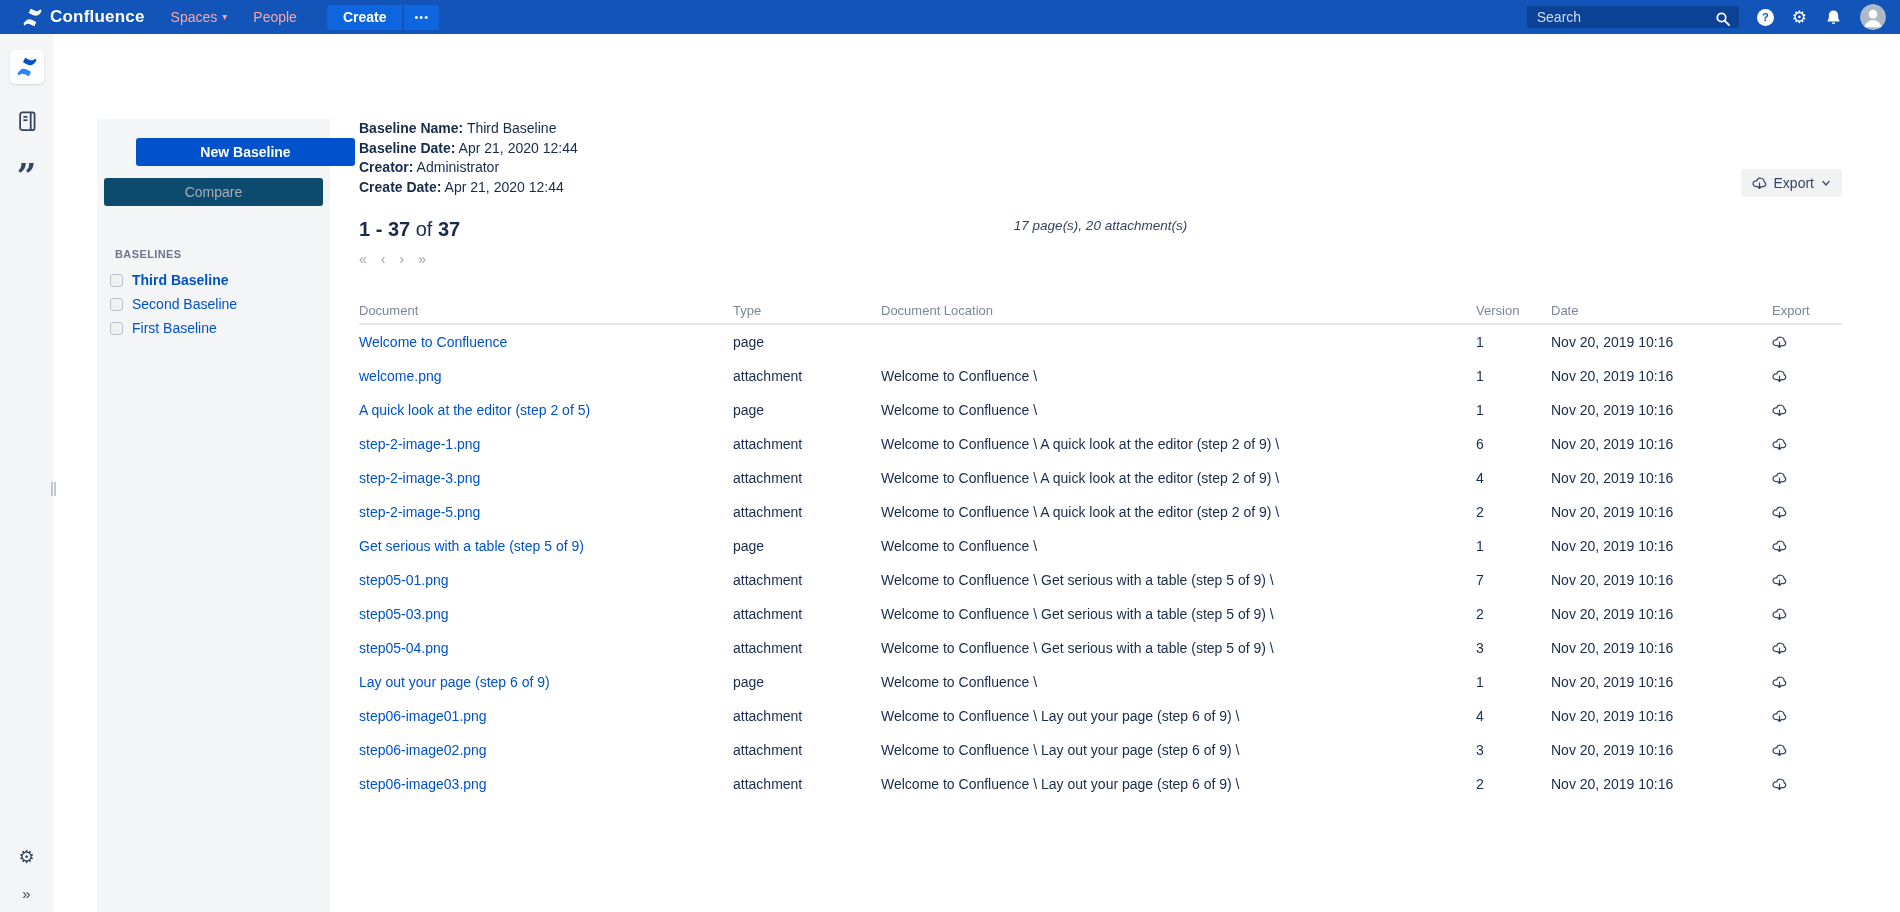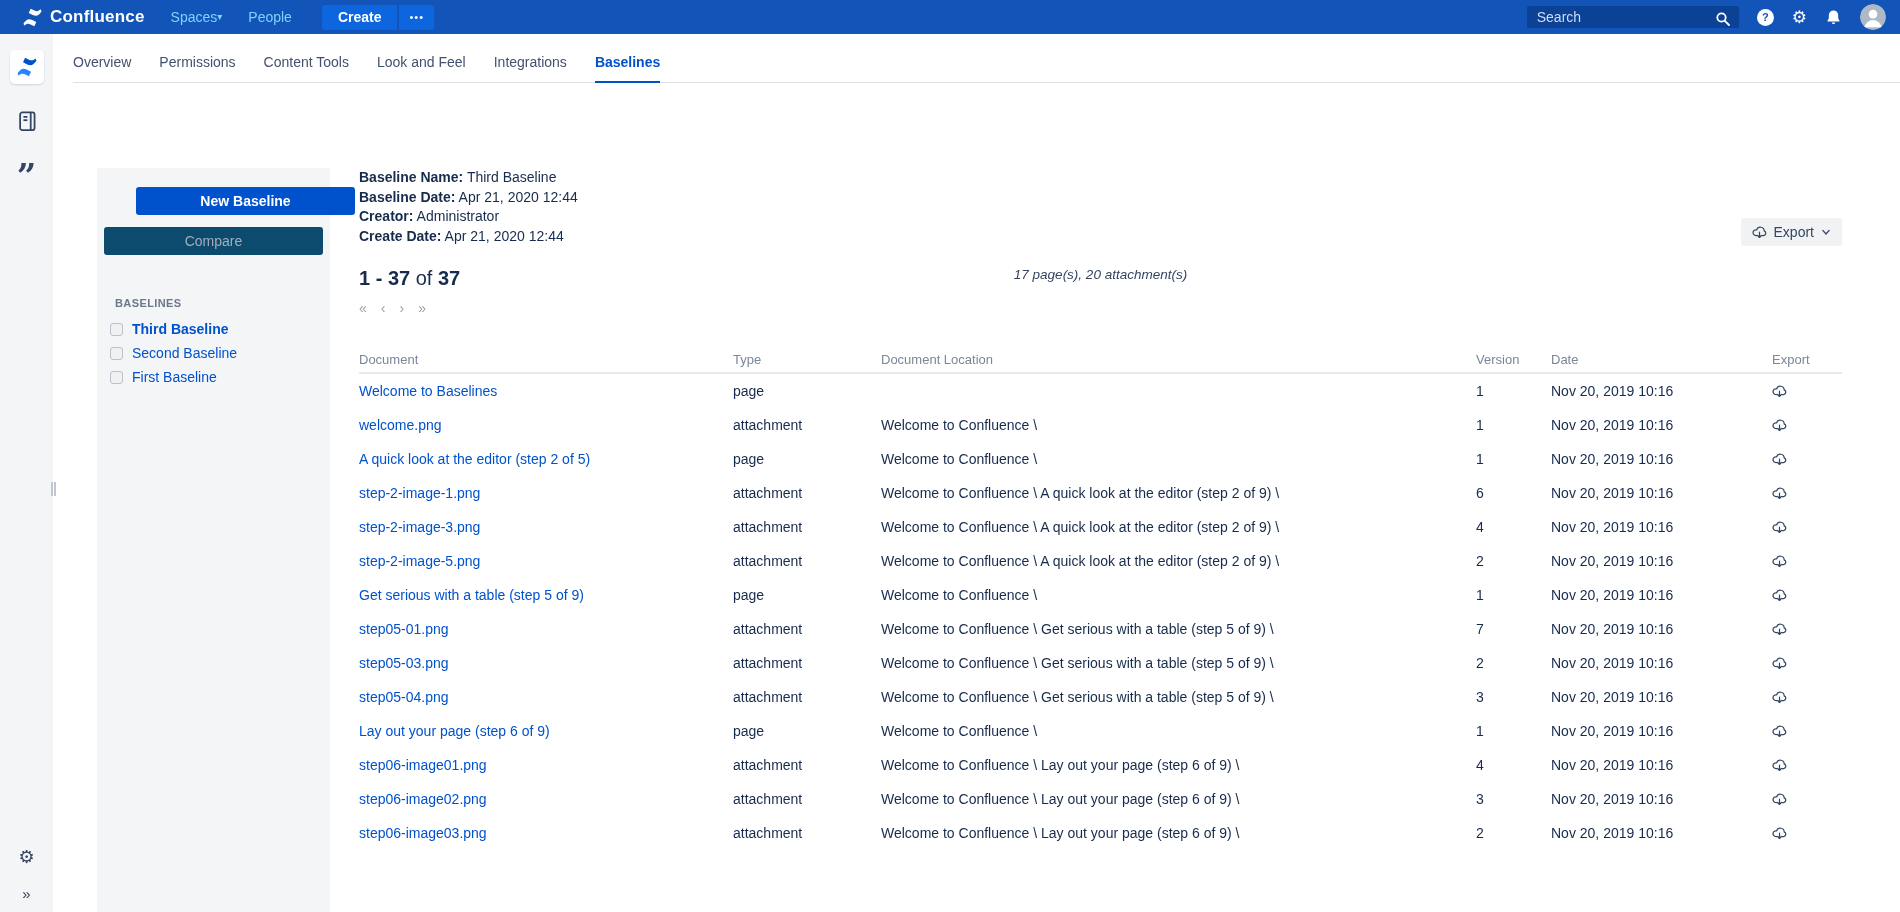--- a/index.html
+++ b/index.html
@@ -4,21 +4,21 @@
 <style>
   * { margin:0; padding:0; box-sizing:border-box; }
   html,body { width:1900px; height:912px; overflow:hidden; background:#fff;
     font-family:"Liberation Sans", sans-serif; color:#172B4D; }
 
   
   .topbar { height:34px; background:#1254B8; display:flex; align-items:center; padding:0 14px; color:#fff; }
   .brand { display:flex; align-items:center; gap:7px; margin-left:8px; }
   .brand svg { width:21px; height:21px; }
   .brand-name { font-size:17px; font-weight:700; letter-spacing:.2px; }
-  .topnav-item { font-size:14px; color:#7dd3fc; margin-left:26px; display:flex; align-items:center; cursor:pointer; }
+  .topnav-item { font-size:14px; color:#fca5a5; margin-left:26px; display:flex; align-items:center; gap:5px; cursor:pointer; }
   .chev { font-size:10px; line-height:1; }
   .create-group { display:flex; gap:2px; margin-left:30px; }
   .btn-create { background:#0E66DE; color:#fff; border:none; height:25px; padding:0 16px;
     border-radius:3px 0 0 3px; font-size:14px; font-weight:700; font-family:inherit; cursor:pointer; }
   .btn-more { background:#0E66DE; color:#fff; border:none; height:25px; padding:0 10px;
     border-radius:0 3px 3px 0; font-size:11px; letter-spacing:1px; font-family:inherit; cursor:pointer; }
   .top-spacer { flex:1; }
   .top-search { position:relative; width:212px; }
   .top-search input { width:212px; height:22px; background:#0C4296; border:none; border-radius:2px;
     color:#fff; font-size:14px; padding:0 30px 0 10px; font-family:inherit; }
@@ -172,28 +172,20 @@
     </div>
     <div class="side-bottom">
       <span class="gear-bottom">⚙</span>
       <span class="expand-glyph">»</span>
     </div>
     <div class="collapse-handle"></div>
   </nav>
 
   <div class="main">
 
-    <div class="tabs">
-      <div class="tab">Overview</div>
-      <div class="tab">Permissions</div>
-      <div class="tab">Content Tools</div>
-      <div class="tab">Look and Feel</div>
-      <div class="tab">Integrations</div>
-      <div class="tab active">Baselines</div>
-    </div>
 
     <div class="content">
 
       <aside class="panel">
         <button class="btn-new">New Baseline</button>
         <button class="btn-compare">Compare</button>
         <div class="panel-heading">BASELINES</div>
         <div class="baseline-list">
           <div class="baseline-item selected">
             <span class="checkbox"></span>
@@ -251,21 +243,21 @@
           <div class="thead">
             <div class="cell">Document</div>
             <div class="cell">Type</div>
             <div class="cell">Document Location</div>
             <div class="cell">Version</div>
             <div class="cell">Date</div>
             <div class="cell">Export</div>
           </div>
           <div id="tbody">
               <div class="trow">
-                <a class="cell doc-link" href="#">Welcome to Baselines</a>
+                <a class="cell doc-link" href="#">Welcome to Confluence</a>
                 <div class="cell">page</div>
                 <div class="cell"></div>
                 <div class="cell">1</div>
                 <div class="cell">Nov 20, 2019 10:16</div>
                 <div class="cell export-cell">
                   <svg width="15" height="15" viewBox="0 0 16 16" fill="none" stroke="#344563" stroke-width="1.3" stroke-linecap="round" stroke-linejoin="round">
                     <path d="M5 11.3 H4.3 A3.1 3.1 0 1 1 5 5.2 A4.1 4.1 0 0 1 13 6.3 A2.6 2.6 0 0 1 12.5 11.3 H11"></path>
                     <path d="M8 7.6 V13 M6 11.2 L8 13.3 L10 11.2"></path>
                   </svg>
                 </div>

